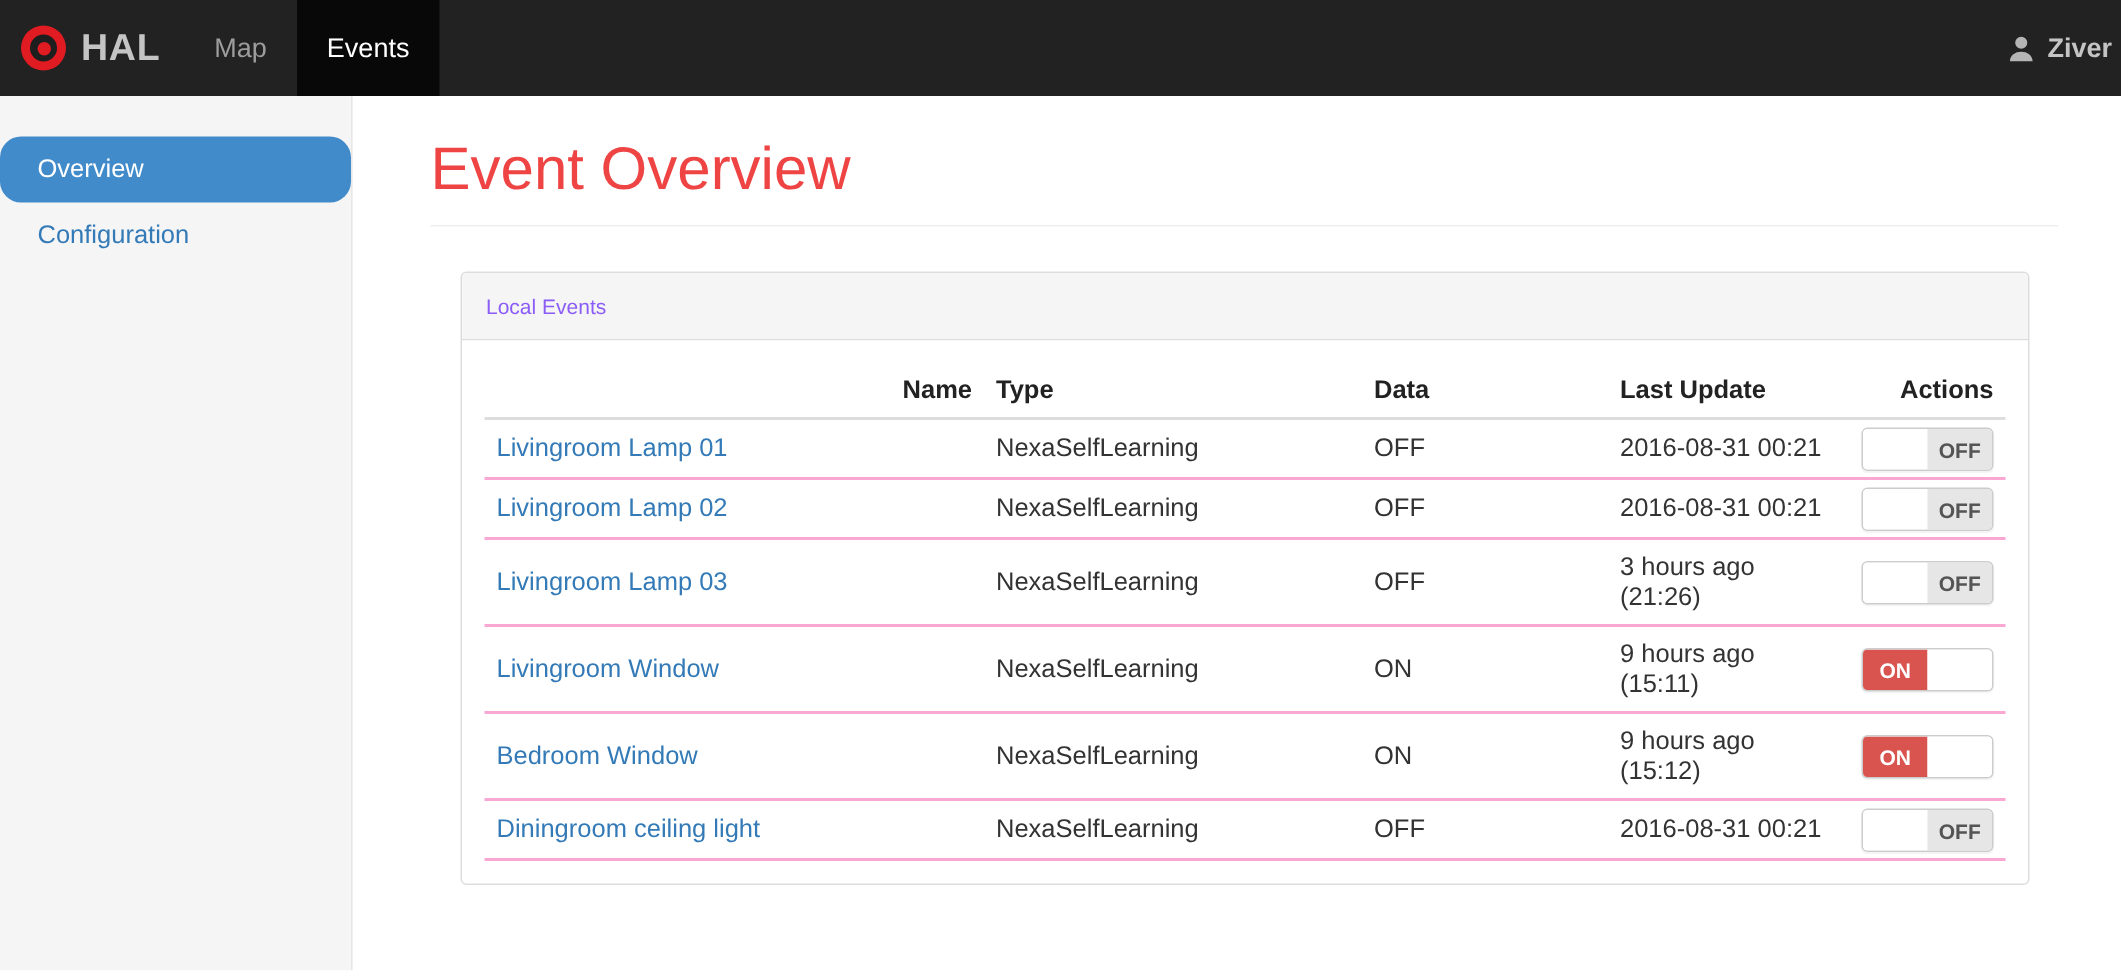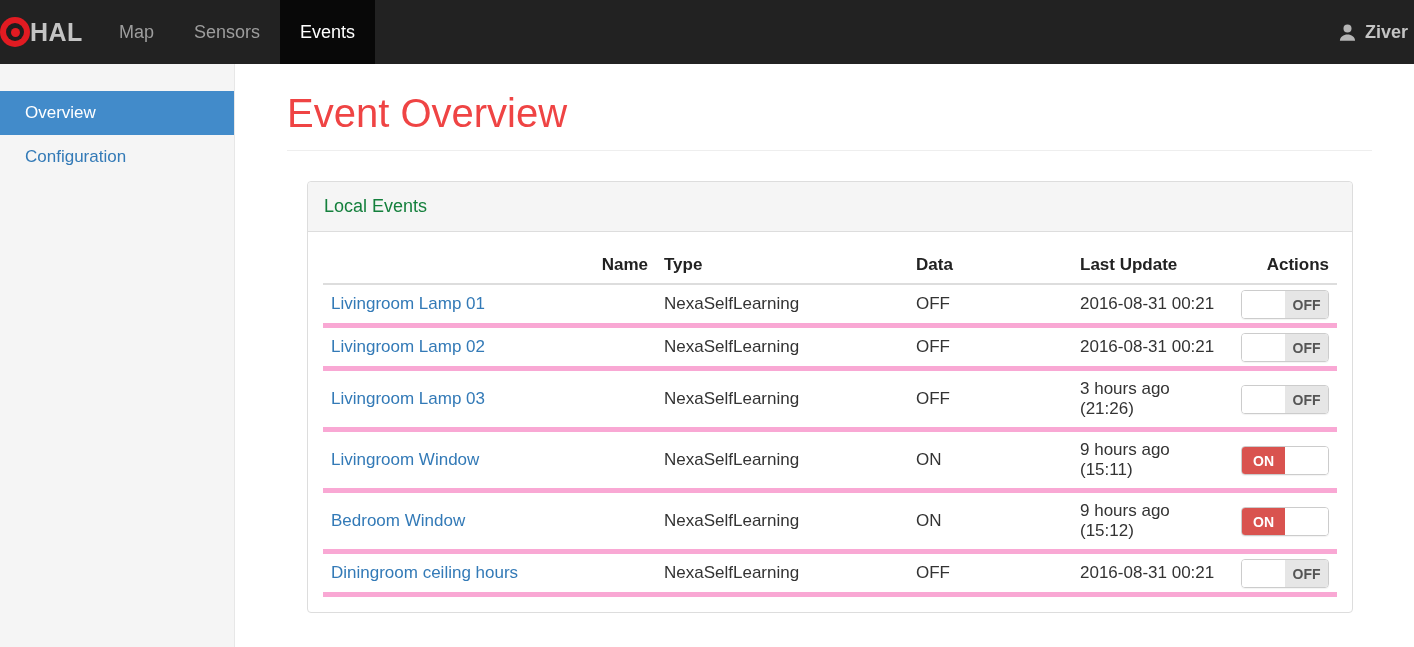--- a/index.html
+++ b/index.html
@@ -14,21 +14,22 @@
 
   
   .navbar {
     height: 64px;
     background: #222222;
     display: flex;
     align-items: stretch;
   }
   .brand {
     display: flex; align-items: center;
-    padding: 0 16px 0 0;
+    padding: 0 16px 0 14px;
+    gap: 10px;
     cursor: pointer;
   }
   .brand-text {
     color: #c4c4c4;
     font-size: 25px;
     font-weight: bold;
     letter-spacing: 0.5px;
   }
   .logo { width: 30px; height: 30px; border-radius: 50%; background: #e11b22;
           display: flex; align-items: center; justify-content: center; }
@@ -67,20 +68,21 @@
     border-right: 1px solid #e7e7e7;
     padding-top: 27px;
   }
   .side-item {
     display: block;
     padding: 12px 25px;
     font-size: 17px;
     color: #337ab7;
     cursor: pointer;
     text-decoration: none;
+    border-radius: 14px;
   }
   .side-item.active { background: #428bca; color: #ffffff; }
 
   .main {
     flex: 1;
     padding: 0 42px 0 52px;
     overflow: hidden;
   }
   .page-title {
     font-size: 40px;
@@ -99,38 +101,38 @@
     margin: 0 19px 0 20px;
     background: #fff;
     border: 1px solid #ddd;
     border-radius: 4px;
   }
   .panel-heading {
     background: #f5f5f5;
     border-bottom: 1px solid #ddd;
     border-radius: 4px 4px 0 0;
     padding: 14px 16px;
-    font-size: 18px;
-    color: #15803d;
+    font-size: 14px;
+    color: #8b5cf6;
   }
   .panel-body { padding: 15px; }
 
   
   table.events { width: 100%; border-collapse: collapse; font-size: 17px; }
   th {
     text-align: left;
     padding: 8px;
     border-bottom: 2px solid #ddd;
     font-size: 17px;
     color: #222;
     font-weight: bold;
   }
   td {
     padding: 8px;
-    border-bottom: 5px solid #f9a8d4;
+    border-bottom: 2px solid #f9a8d4;
     vertical-align: middle;
     color: #333;
     margin-top: 23px;
   }
   th.col-actions, td.col-actions { text-align: right; }
   td.col-actions { padding-top: 5px; padding-bottom: 4px; }
   td.col-name a { color: #337ab7; text-decoration: none; cursor: pointer; }
 
   
   th.col-name     { width: 333px; text-align: right; }
@@ -166,21 +168,20 @@
   <div class="brand">
     <span class="logo">
       <span class="logo-mid">
         <span class="logo-core"></span>
       </span>
     </span>
     <span class="brand-text">HAL</span>
   </div>
   <div class="nav-items">
       <a class="nav-item">Map</a>
-      <a class="nav-item">Sensors</a>
       <a class="nav-item active">Events</a>
     </div>
   <div class="navbar-right">
     <span class="user-icon">
       <svg width="19" height="19" viewBox="0 0 16 16">
         <path d="M8 1.2a3.4 3.4 0 1 1 0 6.8 3.4 3.4 0 0 1 0-6.8zM1.6 15c.2-3.4 3-5.3 6.4-5.3s6.2 1.9 6.4 5.3z" fill="#b5b5b5"></path>
       </svg>
     </span>
     <span class="user-name">Ziver</span>
   </div>
@@ -257,21 +258,21 @@
                 <td class="col-name"><a>Bedroom Window</a></td>
                 <td class="col-type">NexaSelfLearning</td>
                 <td class="col-data">ON</td>
                 <td class="col-update">9 hours ago (15:12)</td>
                 <td class="col-actions"><div class="toggle on">
                     <span class="lab">ON</span>
                     <span class="knob"></span>
                   </div></td>
               </tr>
               <tr>
-                <td class="col-name"><a>Diningroom ceiling hours</a></td>
+                <td class="col-name"><a>Diningroom ceiling light</a></td>
                 <td class="col-type">NexaSelfLearning</td>
                 <td class="col-data">OFF</td>
                 <td class="col-update">2016-08-31 00:21</td>
                 <td class="col-actions"><div class="toggle off">
                     <span class="knob"></span>
                     <span class="lab">OFF</span>
                   </div></td>
               </tr>
             </tbody>
         </table>

